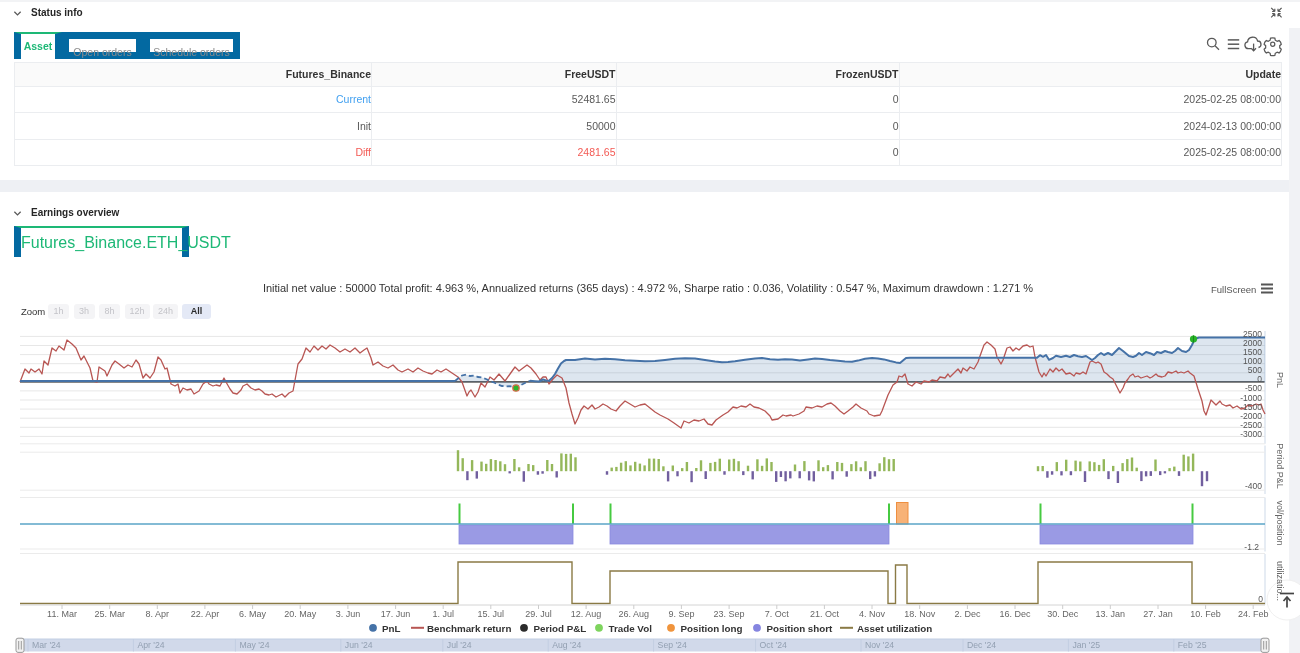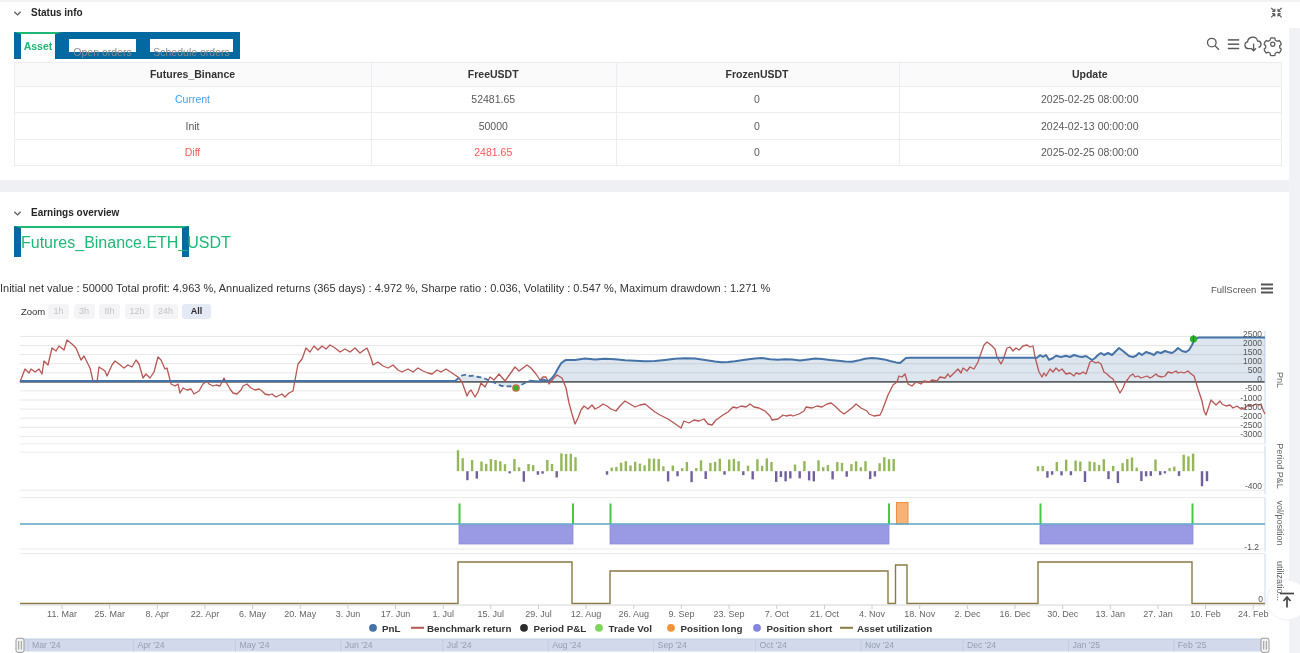--- a/index.html
+++ b/index.html
@@ -2,21 +2,21 @@
 <html><head><meta charset="utf-8">
 <style>
 * { margin:0; padding:0; box-sizing:border-box; }
 body { font-family:"Liberation Sans", sans-serif; background:#fff; width:1300px; height:653px; position:relative; overflow:hidden; }
 .abs { position:absolute; }
 .title { font-size:10px; font-weight:bold; color:#262626; }
 .chev { position:absolute; width:9px; height:9px; }
 .tab { position:absolute; border:7px solid #0369a1; background:#fff; font-size:10.5px; color:#8c8c8c; text-align:center; }
 .tab.act { border-top:2px solid #1db876; color:#1db876; font-weight:bold; border-bottom:none; }
 table.st { border-collapse:collapse; table-layout:fixed; width:1267px; font-size:10.5px; }
-table.st th, table.st td { border:1px solid #ebedf0; border-left:none; font-weight:normal; text-align:center; padding:0 8px 0 7px; height:26.6px; color:#595959; }
+table.st th, table.st td { border:1px solid #ebedf0; border-left:none; font-weight:normal; text-align:right; padding:0 0 0 7px; height:26.6px; color:#595959; }
 table.st th { background:#fafafa; font-weight:bold; color:#333; height:23.5px; }
 table.st th:first-child, table.st td:first-child { border-left:1px solid #ebedf0; }
 .zbtn { position:absolute; top:304px; height:15px; border-radius:3px; background:#f4f4f6; color:#c3c3c8; font-size:9px; text-align:center; line-height:15px; }
 </style></head>
 <body>
 <div class="abs" style="left:0;top:0;width:1300px;height:1.5px;background:#f2f3f5"></div>
 
 <svg class="chev" style="left:13px;top:9px" viewBox="0 0 10 10">
     <path d="M1.5 3 L5 6.5 L8.5 3" fill="none" stroke="#595959" stroke-width="1.4"></path>
   </svg>
@@ -89,21 +89,21 @@
 </div>
 
 <div class="abs" style="left:0;top:180px;width:1300px;height:12px;background:#eef0f4"></div>
 
 <svg class="chev" style="left:13px;top:209px" viewBox="0 0 10 10">
     <path d="M1.5 3 L5 6.5 L8.5 3" fill="none" stroke="#595959" stroke-width="1.4"></path>
   </svg>
 <div class="abs title" style="left:31px;top:207px">Earnings overview</div>
 <div class="tab act" style="left:14px;top:226px;width:175px;height:31px;line-height:29px;font-size:16px;font-weight:normal">Futures_Binance.ETH_USDT</div>
 
-<div class="abs" style="left:0;top:282px;width:1296px;font-size:11px;color:#333">Initial net value : 50000 Total profit: 4.963 %, Annualized returns (365 days) : 4.972 %, Sharpe ratio : 0.036, Volatility : 0.547 %, Maximum drawdown : 1.271 %</div>
+<div class="abs" style="left:0;top:282px;width:1296px;text-align:center;font-size:11px;color:#333">Initial net value : 50000 Total profit: 4.963 %, Annualized returns (365 days) : 4.972 %, Sharpe ratio : 0.036, Volatility : 0.547 %, Maximum drawdown : 1.271 %</div>
 <div class="abs" style="left:1211px;top:283.5px;font-size:9.5px;color:#555">FullScreen</div>
 <svg class="abs" style="left:1260px;top:282.5px" width="14" height="11" viewBox="0 0 14 11">
     <g stroke="#555" stroke-width="2">
       <line x1="1" y1="1.5" x2="13" y2="1.5"></line>
       <line x1="1" y1="5.5" x2="13" y2="5.5"></line>
       <line x1="1" y1="9.5" x2="13" y2="9.5"></line>
     </g>
   </svg>
 
 <div class="abs" style="left:21px;top:306px;font-size:9.5px;color:#333">Zoom</div>

